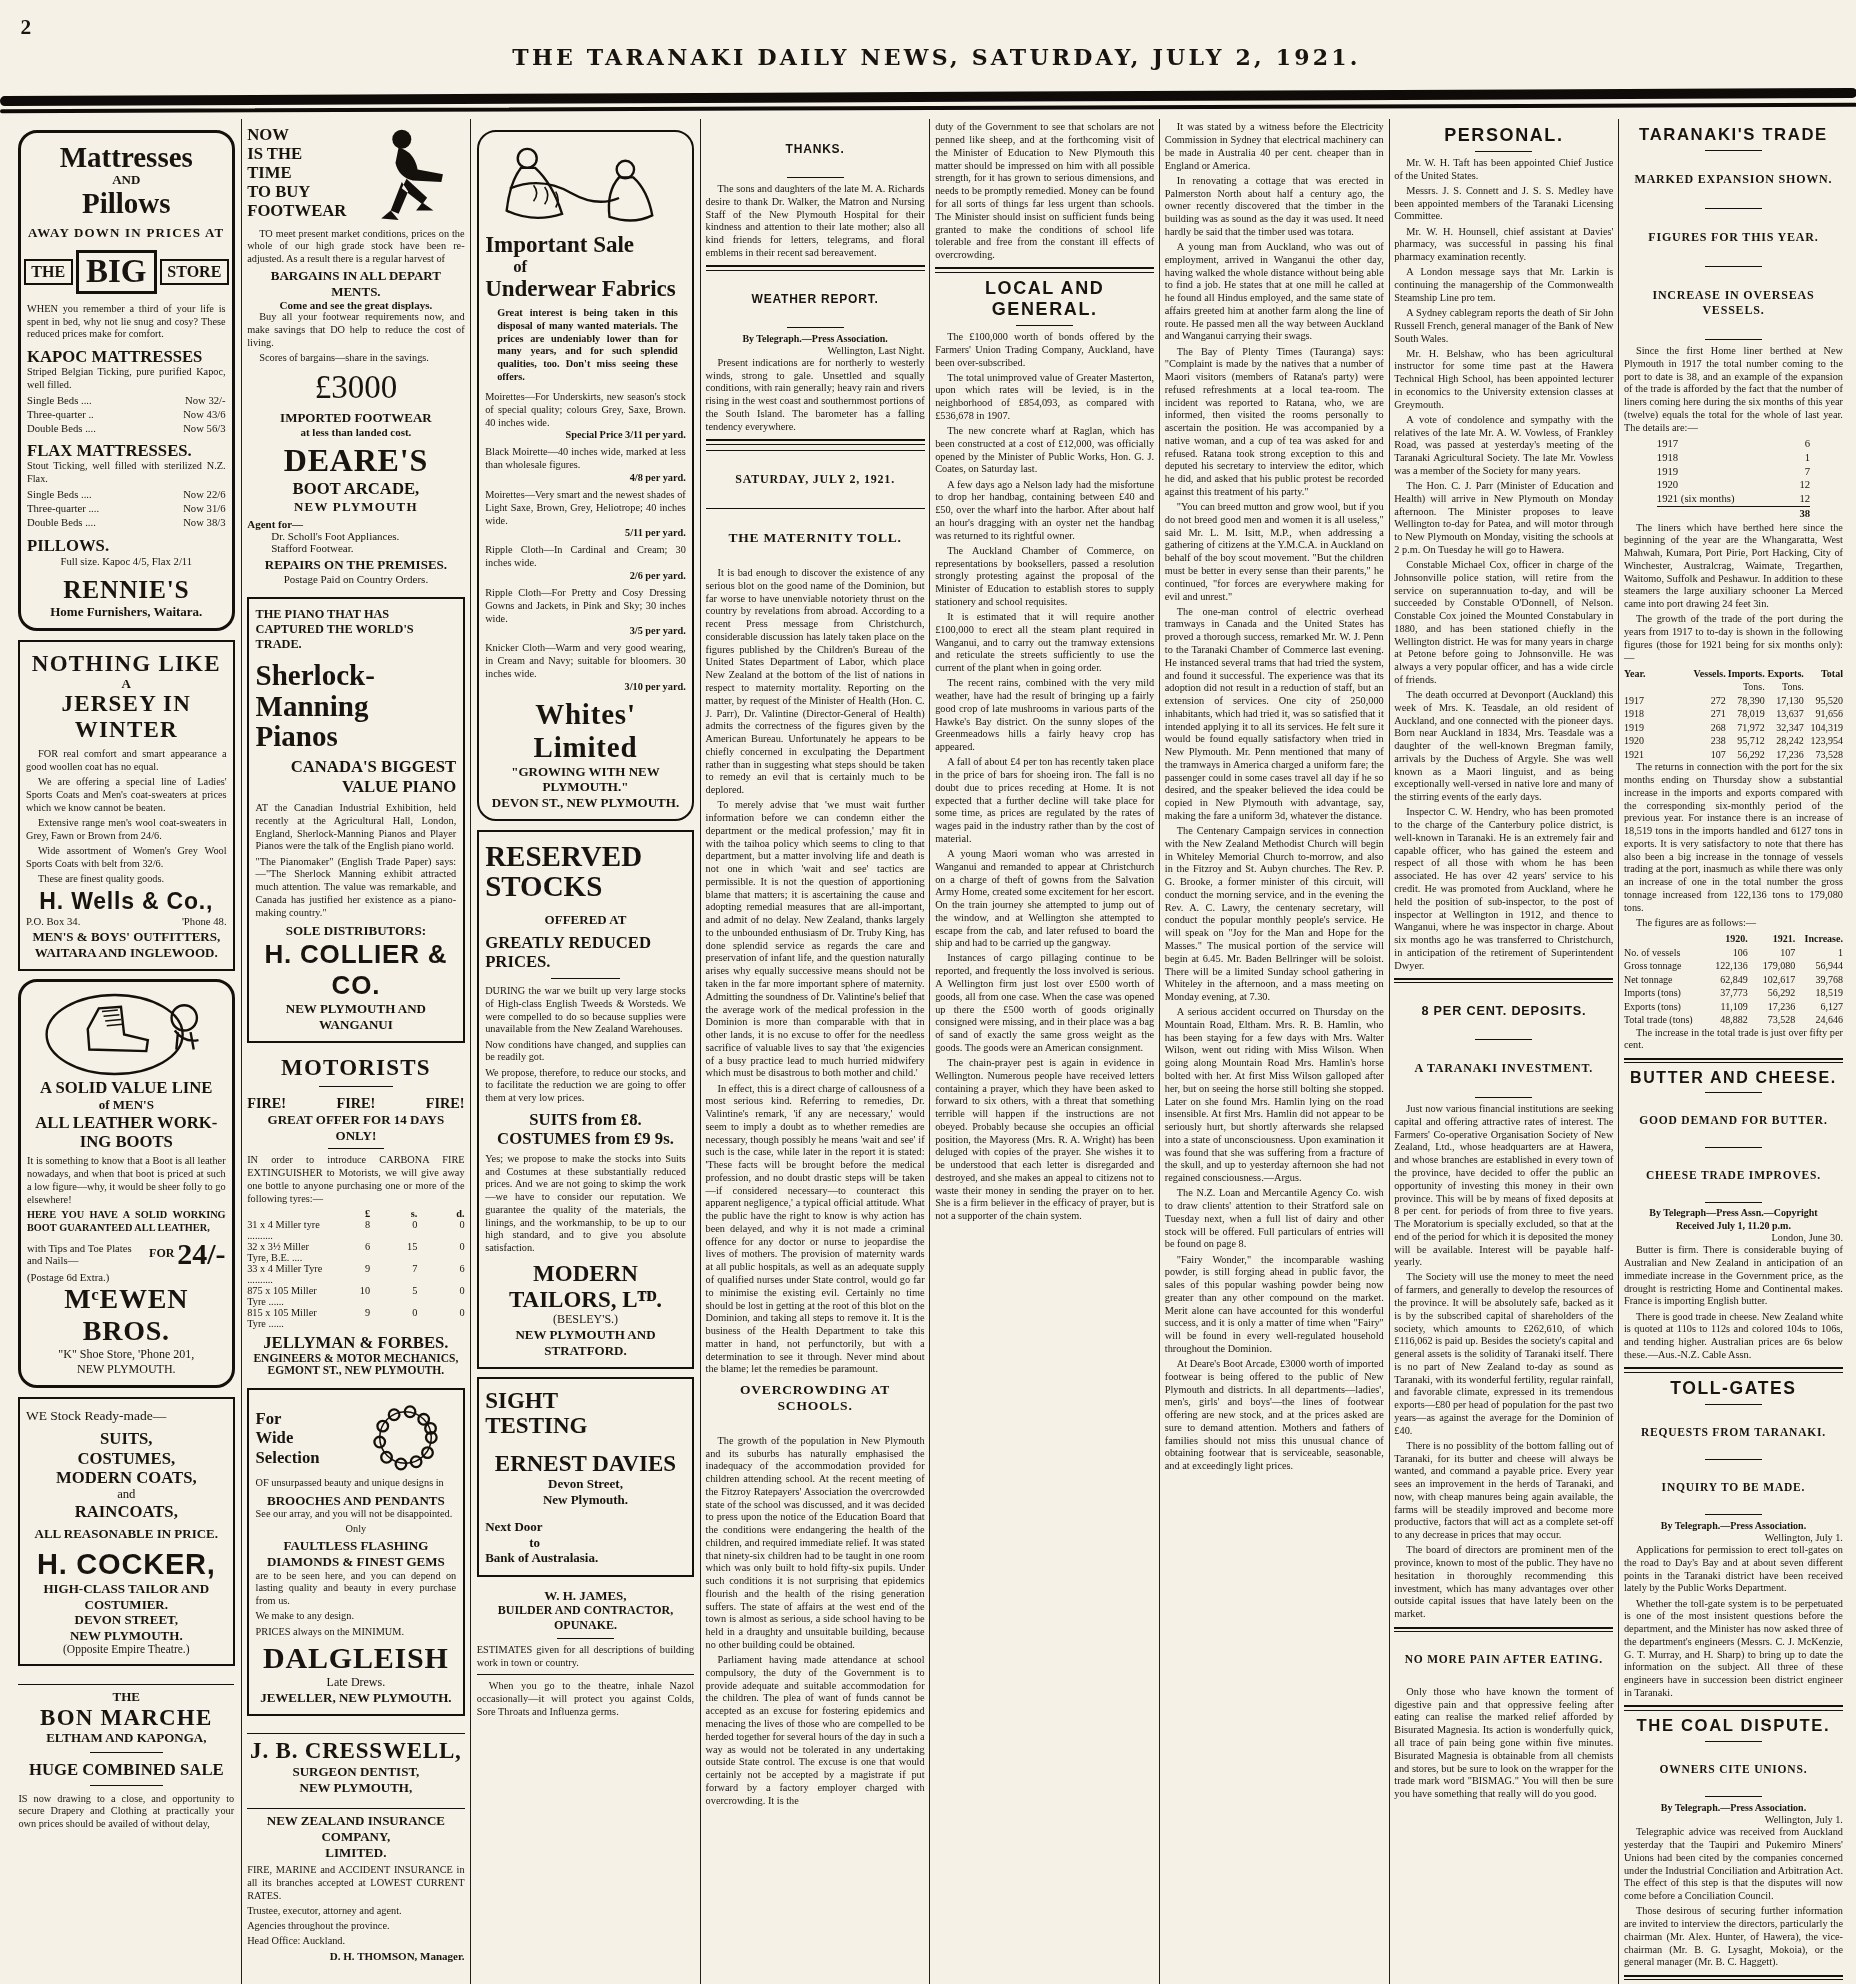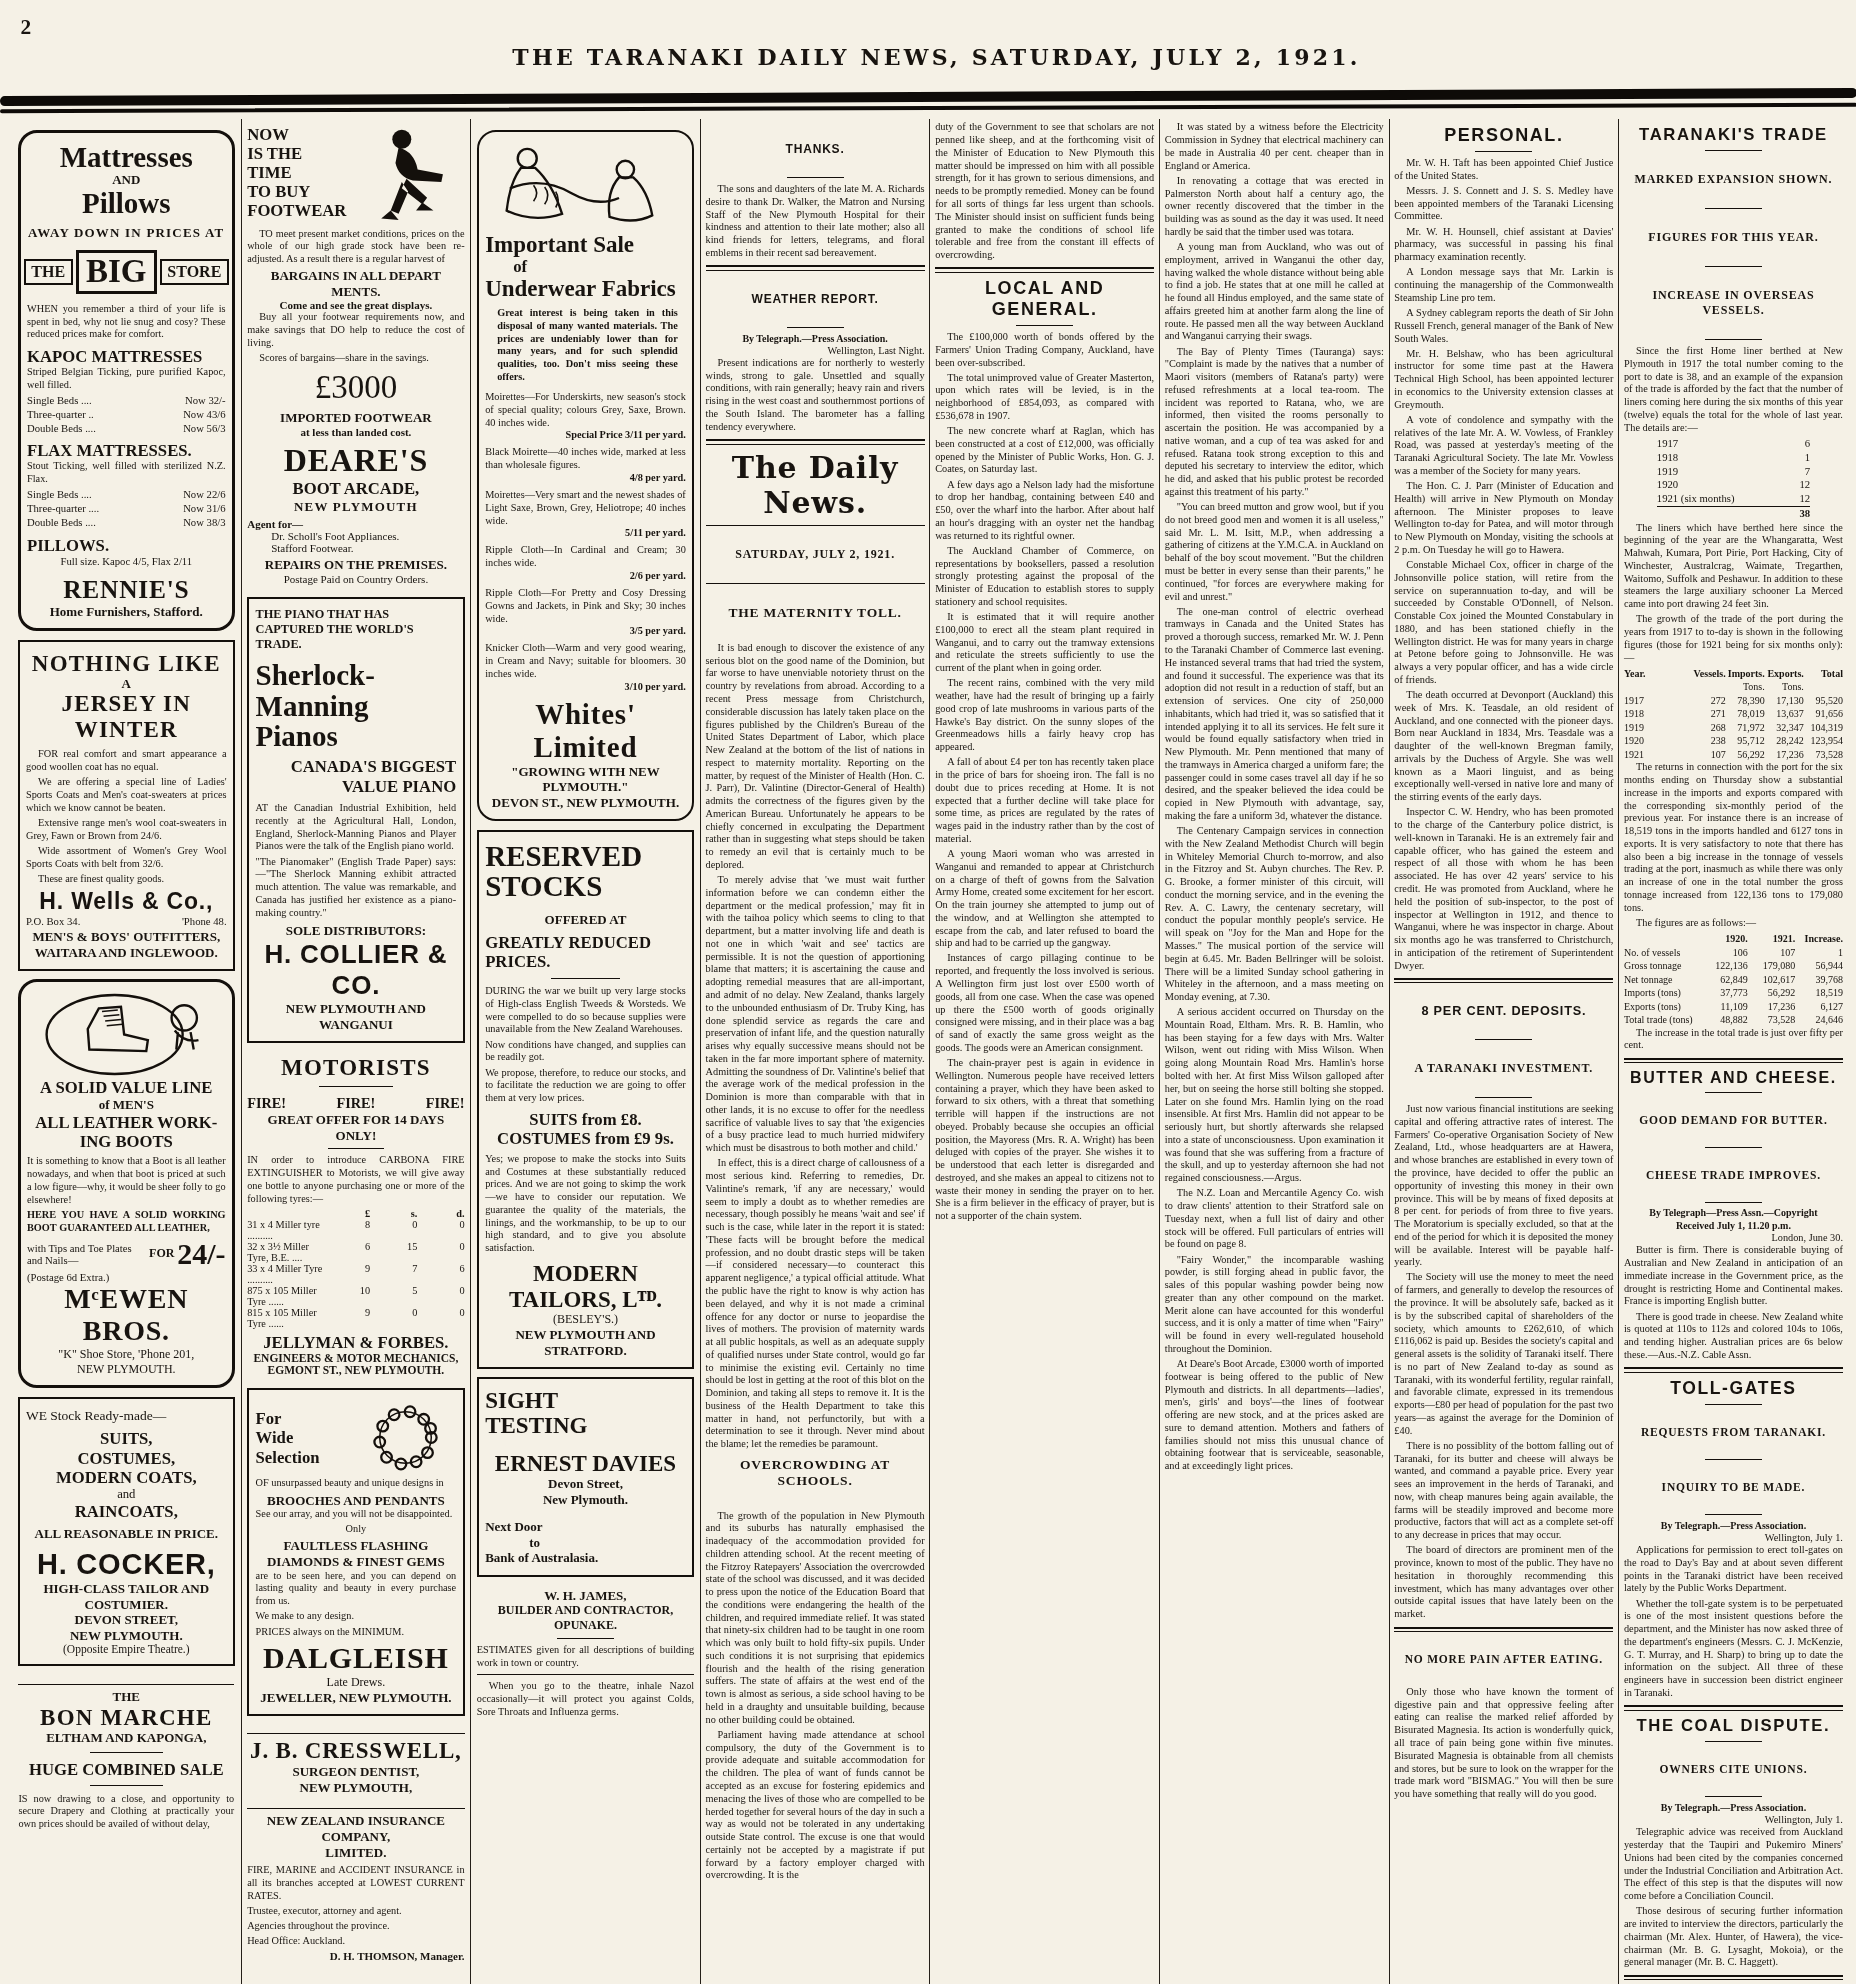--- a/index.html
+++ b/index.html
@@ -100,21 +100,21 @@
             <span>Three-quarter ....</span>
             <span>Now 31/6</span>
           </div>
         <div class="rowline">
             <span>Double Beds ....</span>
             <span>Now 38/3</span>
           </div>
         <div class="h-med" style="margin-top:5.6px">PILLOWS.</div>
         <div class="center" style="font-size:10.7px">Full size.  Kapoc 4/5, Flax 2/11</div>
         <div class="advfirm" style="margin-top:8px">RENNIE'S</div>
-        <div class="h-sm center">Home Furnishers, Stafford.</div>
+        <div class="h-sm center">Home Furnishers, Waitara.</div>
       </div>
 
       <div class="box">
         <div class="h-big center sp2">NOTHING LIKE</div>
         <div class="h-sm center">A</div>
         <div class="h-big center sp2">JERSEY IN</div>
         <div class="h-big center sp2">WINTER</div>
         <div class="body" style="margin-top:6.4px">
           <p>FOR real comfort and smart appearance a good woollen coat has no equal.</p>
           <p>We are offering a special line of Ladies' Sports Coats and Men's coat-sweaters at prices which we know cannot be beaten.</p>
@@ -449,21 +449,20 @@
         <div class="subhead sans" style="font-size:12px">WEATHER REPORT.</div>
         <div class="rule-thin"></div>
         <div class="byline">By Telegraph.—Press Association.</div>
         <div class="dateline">Wellington, Last Night.</div>
         <div class="body">
             <p>Present indications are for northerly to westerly winds, strong to gale. Unsettled and squally conditions, with rain generally; heavy rain and rivers rising in the west coast and southernmost portions of the South Island. The barometer has a falling tendency everywhere.</p>
           </div>
       </div>
       <div class="rule-dbl"></div>
       <div>
-        <div class="blackletter">The Daily News.</div>
         <div class="rule-full"></div>
         <div class="subhead" style="font-size:12px">SATURDAY, JULY 2, 1921.</div>
         <div class="rule-full"></div>
       </div>
       <div>
         <div class="subhead">THE MATERNITY TOLL.</div>
         <div class="body">
           <p>It is bad enough to discover the existence of any serious blot on the good name of the Dominion, but far worse to have unenviable notoriety thrust on the country by revelations from abroad. According to a recent Press message from Christchurch, considerable discussion has lately taken place on the figures published by the Children's Bureau of the United States Department of Labor, which place New Zealand at the bottom of the list of nations in respect to maternity mortality. Reporting on the matter, by request of the Minister of Health (Hon. C. J. Parr), Dr. Valintine (Director-General of Health) admits the correctness of the figures given by the American Bureau. Unfortunately he appears to be chiefly concerned in exculpating the Department rather than in suggesting what steps should be taken to remedy an evil that is certainly much to be deplored.</p>
           <p>To merely advise that 'we must wait further information before we can condemn either the department or the medical profession,' may fit in with the taihoa policy which seems to cling to that department, but a matter involving life and death is not one in which 'wait and see' tactics are permissible. It is not the question of apportioning blame that matters; it is ascertaining the cause and adopting remedial measures that are all-important, and admit of no delay. New Zealand, thanks largely to the unbounded enthusiasm of Dr. Truby King, has done splendid service as regards the care and preservation of infant life, and the question naturally arises why equally successive means should not be taken in the far more important sphere of maternity. Admitting the soundness of Dr. Valintine's belief that the average work of the medical profession in the Dominion is more than comparable with that in other lands, it is no excuse to offer for the needless sacrifice of valuable lives to say that 'the exigencies of a busy practice lead to much hurried midwifery which must be disastrous to both mother and child.'</p>
           <p>In effect, this is a direct charge of callousness of a most serious kind. Referring to remedies, Dr. Valintine's remark, 'if any are necessary,' would seem to imply a doubt as to whether remedies are necessary, though possibly he means 'wait and see' if such is the case, while later in the report it is stated: 'These facts will be brought before the medical profession, and no doubt drastic steps will be taken—if considered necessary—to counteract this apparent negligence,' a typical official attitude. What the public have the right to know is why action has been delayed, and why it is not made a criminal offence for any doctor or nurse to jeopardise the lives of mothers. The provision of maternity wards at all public hospitals, as well as an adequate supply of qualified nurses under State control, would go far to minimise the existing evil. Certainly no time should be lost in getting at the root of this blot on the Dominion, and taking all steps to remove it. It is the business of the Health Department to take this matter in hand, not perfunctorily, but with a determination to see it through. Never mind about the blame; let the remedies be paramount.</p>

